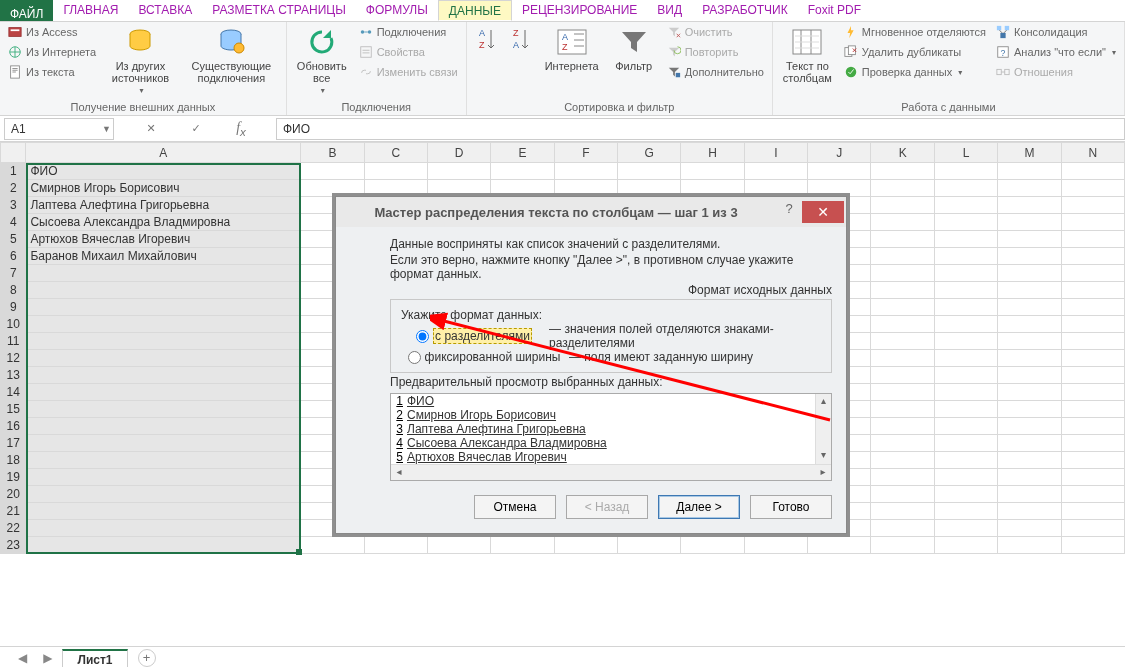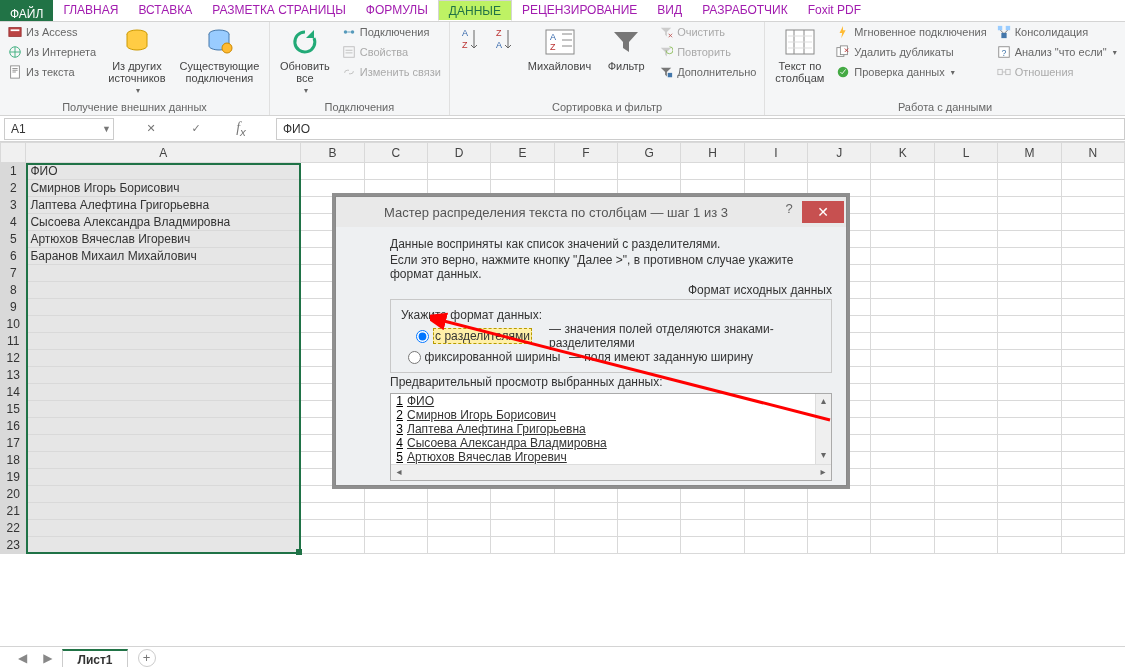--- a/index.html
+++ b/index.html
@@ -2,21 +2,21 @@
 <html><head>
 <meta charset="utf-8">
 <style>
   * { box-sizing: border-box; margin: 0; padding: 0; font-family: "Segoe UI", Tahoma, Arial, sans-serif; }
   body { background: #fff; font-size: 12px; color: #333; overflow: hidden; width: 1125px; height: 668px; position: relative; }
 
   
   .menubar { display: flex; align-items: stretch; height: 22px; background: #fff; border-bottom: 1px solid #d4d4d4; font-size: 12px; }
   .menubar .tab { padding: 3px 10px 0; color: #a21caf; cursor: pointer; }
   .menubar .tab.file { background: #217346; color: #fff; font-weight: normal; padding-top:7px; }
-  .menubar .tab.active { border: 1px solid #d4d4d4; border-bottom: 1px solid #fff; background: #bef264; color: #217346; }
+  .menubar .tab.active { border: 1px solid #d4d4d4; border-bottom: 1px solid #fff; background: #fef9c3; color: #217346; }
   
   
   .ribbon { display: flex; height: 94px; background: #f5f6f7; border-bottom: 1px solid #d4d4d4; }
   .ribbon-group { border-right: 1px solid #e0e0e0; padding: 2px 6px 0; display: flex; flex-direction: column; justify-content: space-between; }
   .ribbon-group .group-body { display: flex; gap: 6px; }
   .ribbon-group .group-title { text-align: center; font-size: 11px; color: #666; padding: 1px 0 2px; }
   .ribbon-btn-sm { display:flex; align-items:center; gap:4px; font-size:11px; color:#666; padding:1px 2px; cursor:pointer; white-space:nowrap; }
   .ribbon-btn-sm .ic { width:14px; height:14px; display:inline-block; }
   .ribbon-btn-lg { display:flex; flex-direction:column; align-items:center; justify-content:flex-start; gap:2px; font-size:11px; color:#444; padding:2px 4px; cursor:pointer; min-width:50px; text-align:center; }
   .ribbon-btn-lg .ic { width:32px; height:32px; display:inline-block; }
@@ -52,21 +52,21 @@
   
   .sheet-tabs { position:absolute; left:0; bottom:0; right:0; height:22px; background:#fff; border-top:1px solid #d4d4d4; display:flex; align-items:center; gap:4px; padding-left:12px; font-size:12px; }
   .sheet-tabs .nav { color:#888; padding:0 6px; cursor:pointer; }
   .sheet-tabs .stab { border:1px solid #ccc; border-bottom:none; padding:2px 14px 0; background:#fff; border-top:2px solid #217346; font-weight:bold; cursor:pointer; }
   .sheet-tabs .addsheet { width:18px; height:18px; border:1px solid #ccc; border-radius:50%; text-align:center; line-height:15px; color:#777; margin-left:6px; cursor:pointer; font-size:13px; }
 
   
   .modal-shadow { position:absolute; left:332px; top:193px; width:518px; background:#8f8f8f; padding:3px; }
   .modal { background:#eef0f2; border:1px solid #888; font-size:12px; }
   .modal-title { display:flex; align-items:center; height:30px; background:#e9e9e9; }
-  .modal-title .t { flex:1; text-align:center; color:#555; font-size:13px; }
+  .modal-title .t { flex:1; text-align:center; color:#555; font-size:13px;font-weight:bold; }
   .modal-title .help { width:26px; height:22px; text-align:center; color:#666; cursor:pointer; font-size:13px; }
   .modal-title .close { width:42px; height:22px; background:#c75050; color:#fff; text-align:center; line-height:22px; cursor:pointer; font-size:14px; margin-right:2px; }
   .modal-body { padding:8px 14px 4px; color:#333;margin-left:40px; }
   .modal-body p { margin:2px 0; }
   .fieldset-title { margin-top:6px;text-align:right; }
   .radiobox { border:1px solid #c8c8c8; padding:8px 8px 8px; margin-top:2px; background:#eef0f2; }
   .radiobox .rlabel { padding:0 2px; }
   .radiobox .rline { display:flex; align-items:center; }
   .radiobox .rline .opt { display:flex; align-items:center; gap:4px; width:170px;justify-content:center; }
   .radiobox .rline .desc { color:#333; }
@@ -230,21 +230,21 @@
       </div>
       <div class="ribbon-btn-lg">
         <span class="ic">
             <svg viewBox="0 0 32 32">
               <rect x="2" y="4" width="28" height="24" fill="#fff" stroke="#888"></rect>
               <text x="6" y="14" font-size="9" fill="#36a">A</text>
               <text x="6" y="24" font-size="9" fill="#b33">Z</text>
               <path d="M18 8h10M18 14h10M18 20h10" stroke="#888"></path>
             </svg>
           </span>
-        <span>Михайлович</span>
+        <span>Интернета</span>
       </div>
       <div class="ribbon-btn-lg">
         <span class="ic">
             <svg viewBox="0 0 32 32">
               <path d="M4 6h24l-9 10v10l-6-4V16z" fill="#777"></path>
             </svg>
           </span>
         <span>Фильтр</span>
       </div>
       <div class="col">
@@ -292,21 +292,21 @@
           </span>
         <span>Текст по столбцам</span>
       </div>
       <div class="col">
         <div class="ribbon-btn-sm">
           <span class="ic">
               <svg viewBox="0 0 16 16">
                 <path d="M8 1 4 9h3l-1 6 5-9H8z" fill="#fb3"></path>
               </svg>
             </span>
-          <span>Мгновенное подключения</span>
+          <span>Мгновенное отделяются</span>
         </div>
         <div class="ribbon-btn-sm">
           <span class="ic">
               <svg viewBox="0 0 16 16">
                 <rect x="1" y="3" width="8" height="10" fill="#fff" stroke="#888"></rect>
                 <rect x="5" y="1" width="8" height="10" fill="#fff" stroke="#888"></rect>
                 <path d="M10 4l4 4m0-4-4 4" stroke="#b33"></path>
               </svg>
             </span>
           <span>Удалить дубликаты</span>
@@ -853,20 +853,26 @@
           <span style="flex:1"></span>
           <span class="arr">▾</span>
         </div>
         <div class="preview-scroll-h">
           <span class="arr">◂</span>
           <span style="flex:1"></span>
           <span class="arr">▸</span>
         </div>
       </div>
     </div>
+    <div class="modal-footer">
+      <button>Отмена</button>
+      <button disabled="">&lt; Назад</button>
+      <button class="primary">Далее &gt;</button>
+      <button>Готово</button>
+    </div>
   </div>
 </div>
 
 <svg class="arrow-svg" style="left:430px; top:310px;" width="420" height="130">
   <defs>
       <marker id="ah" markerWidth="10" markerHeight="10" refX="2" refY="3" orient="auto">
     <path d="M0,0 L0,6 L8,3 z" fill="#f00"></path>
       </marker>
     </defs>
   <line x1="400" y1="110" x2="10" y2="10" stroke="#f00" stroke-width="3" marker-end="url(#ah)"></line>

